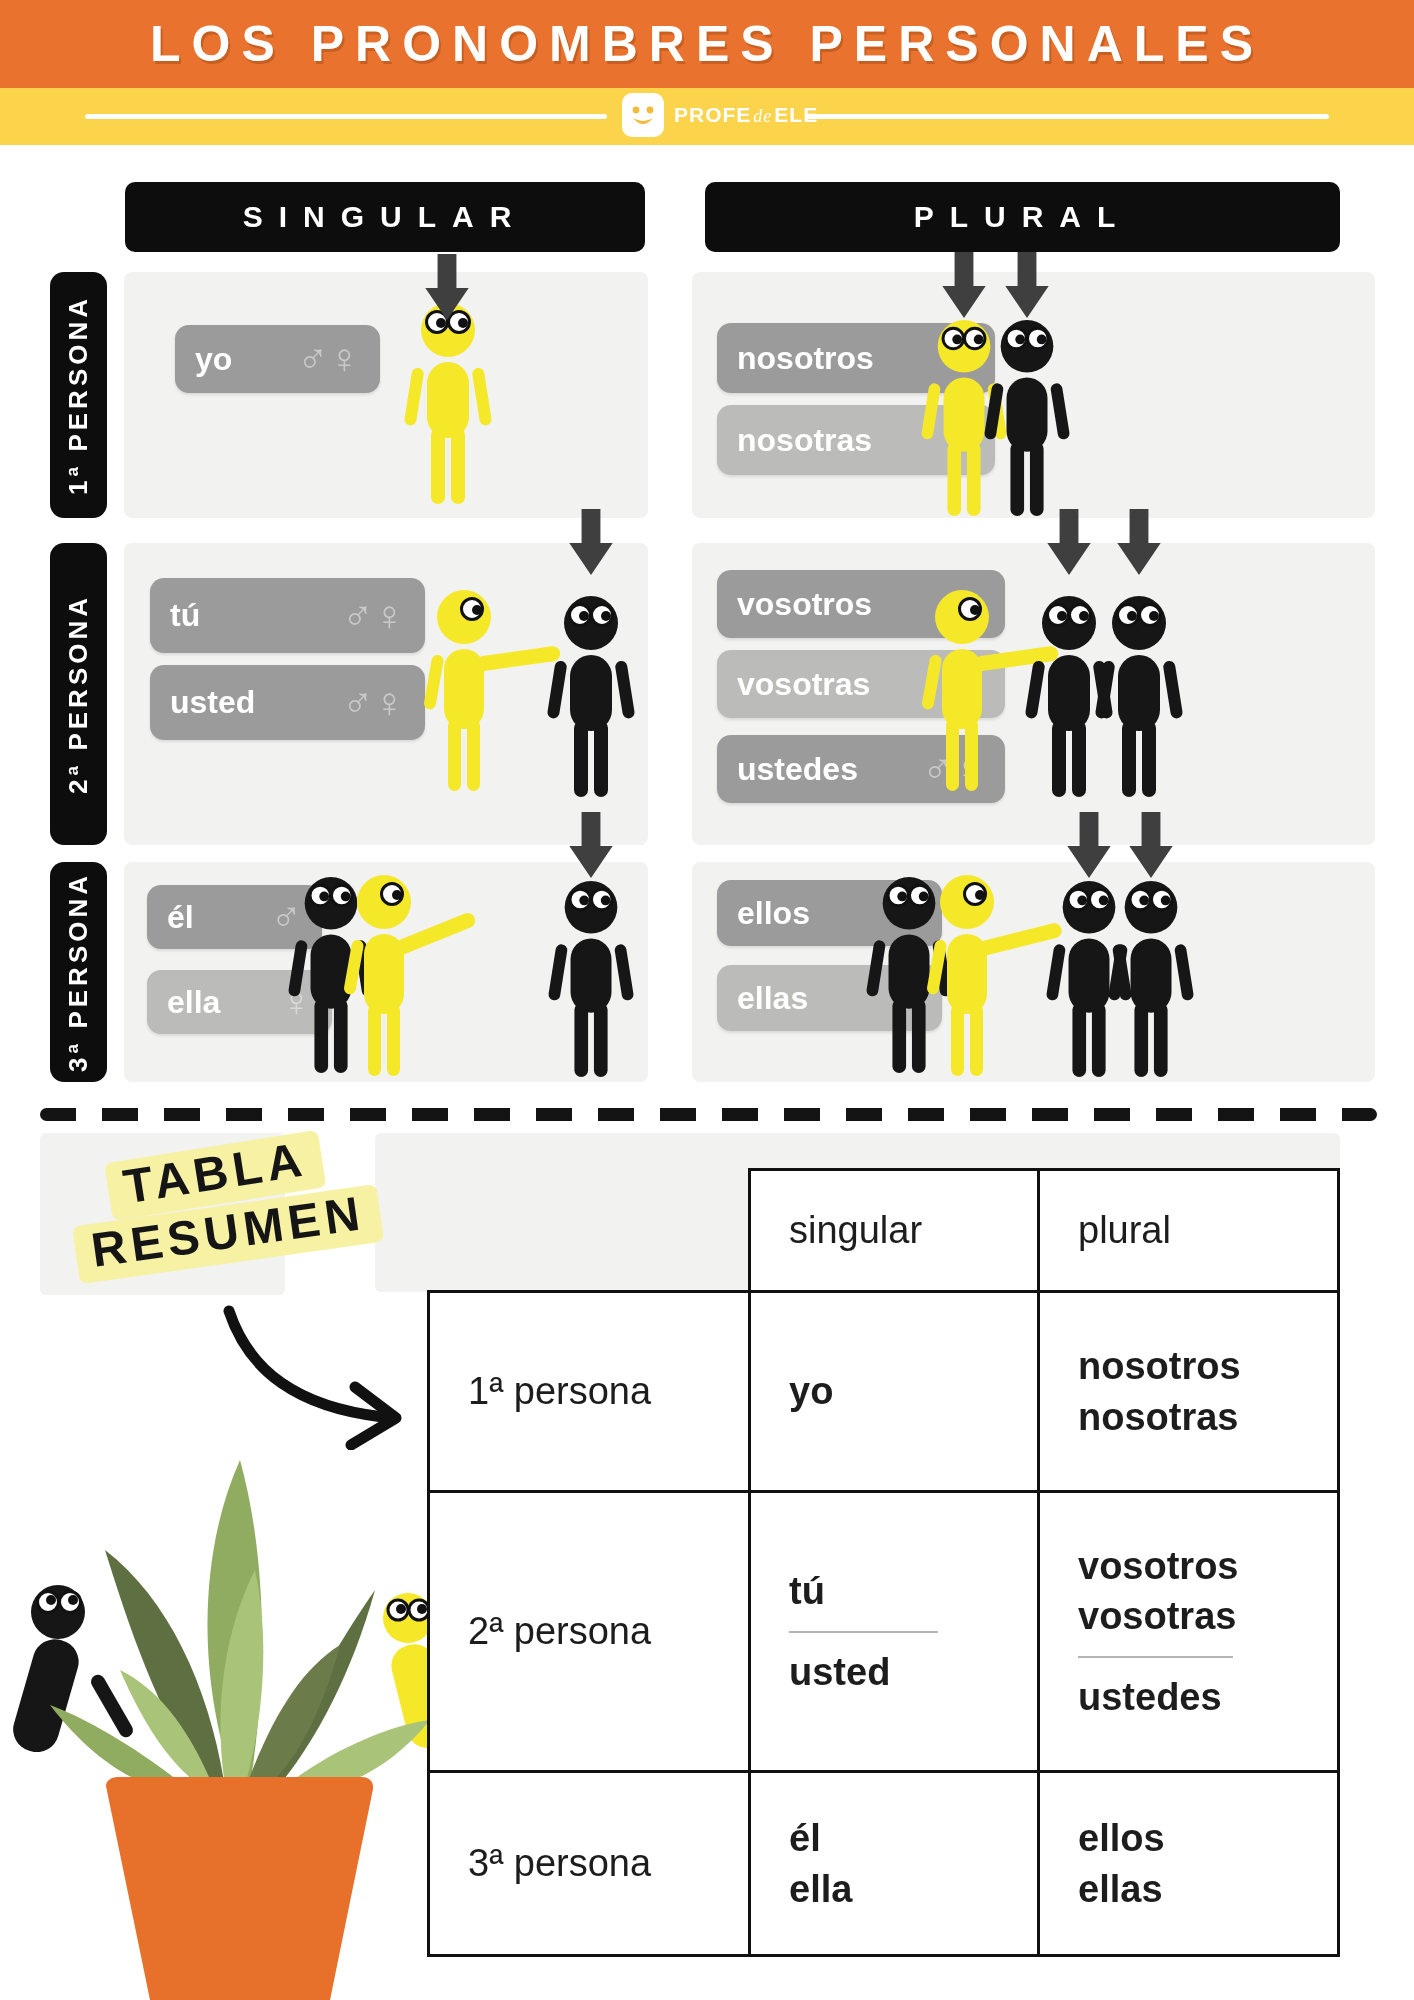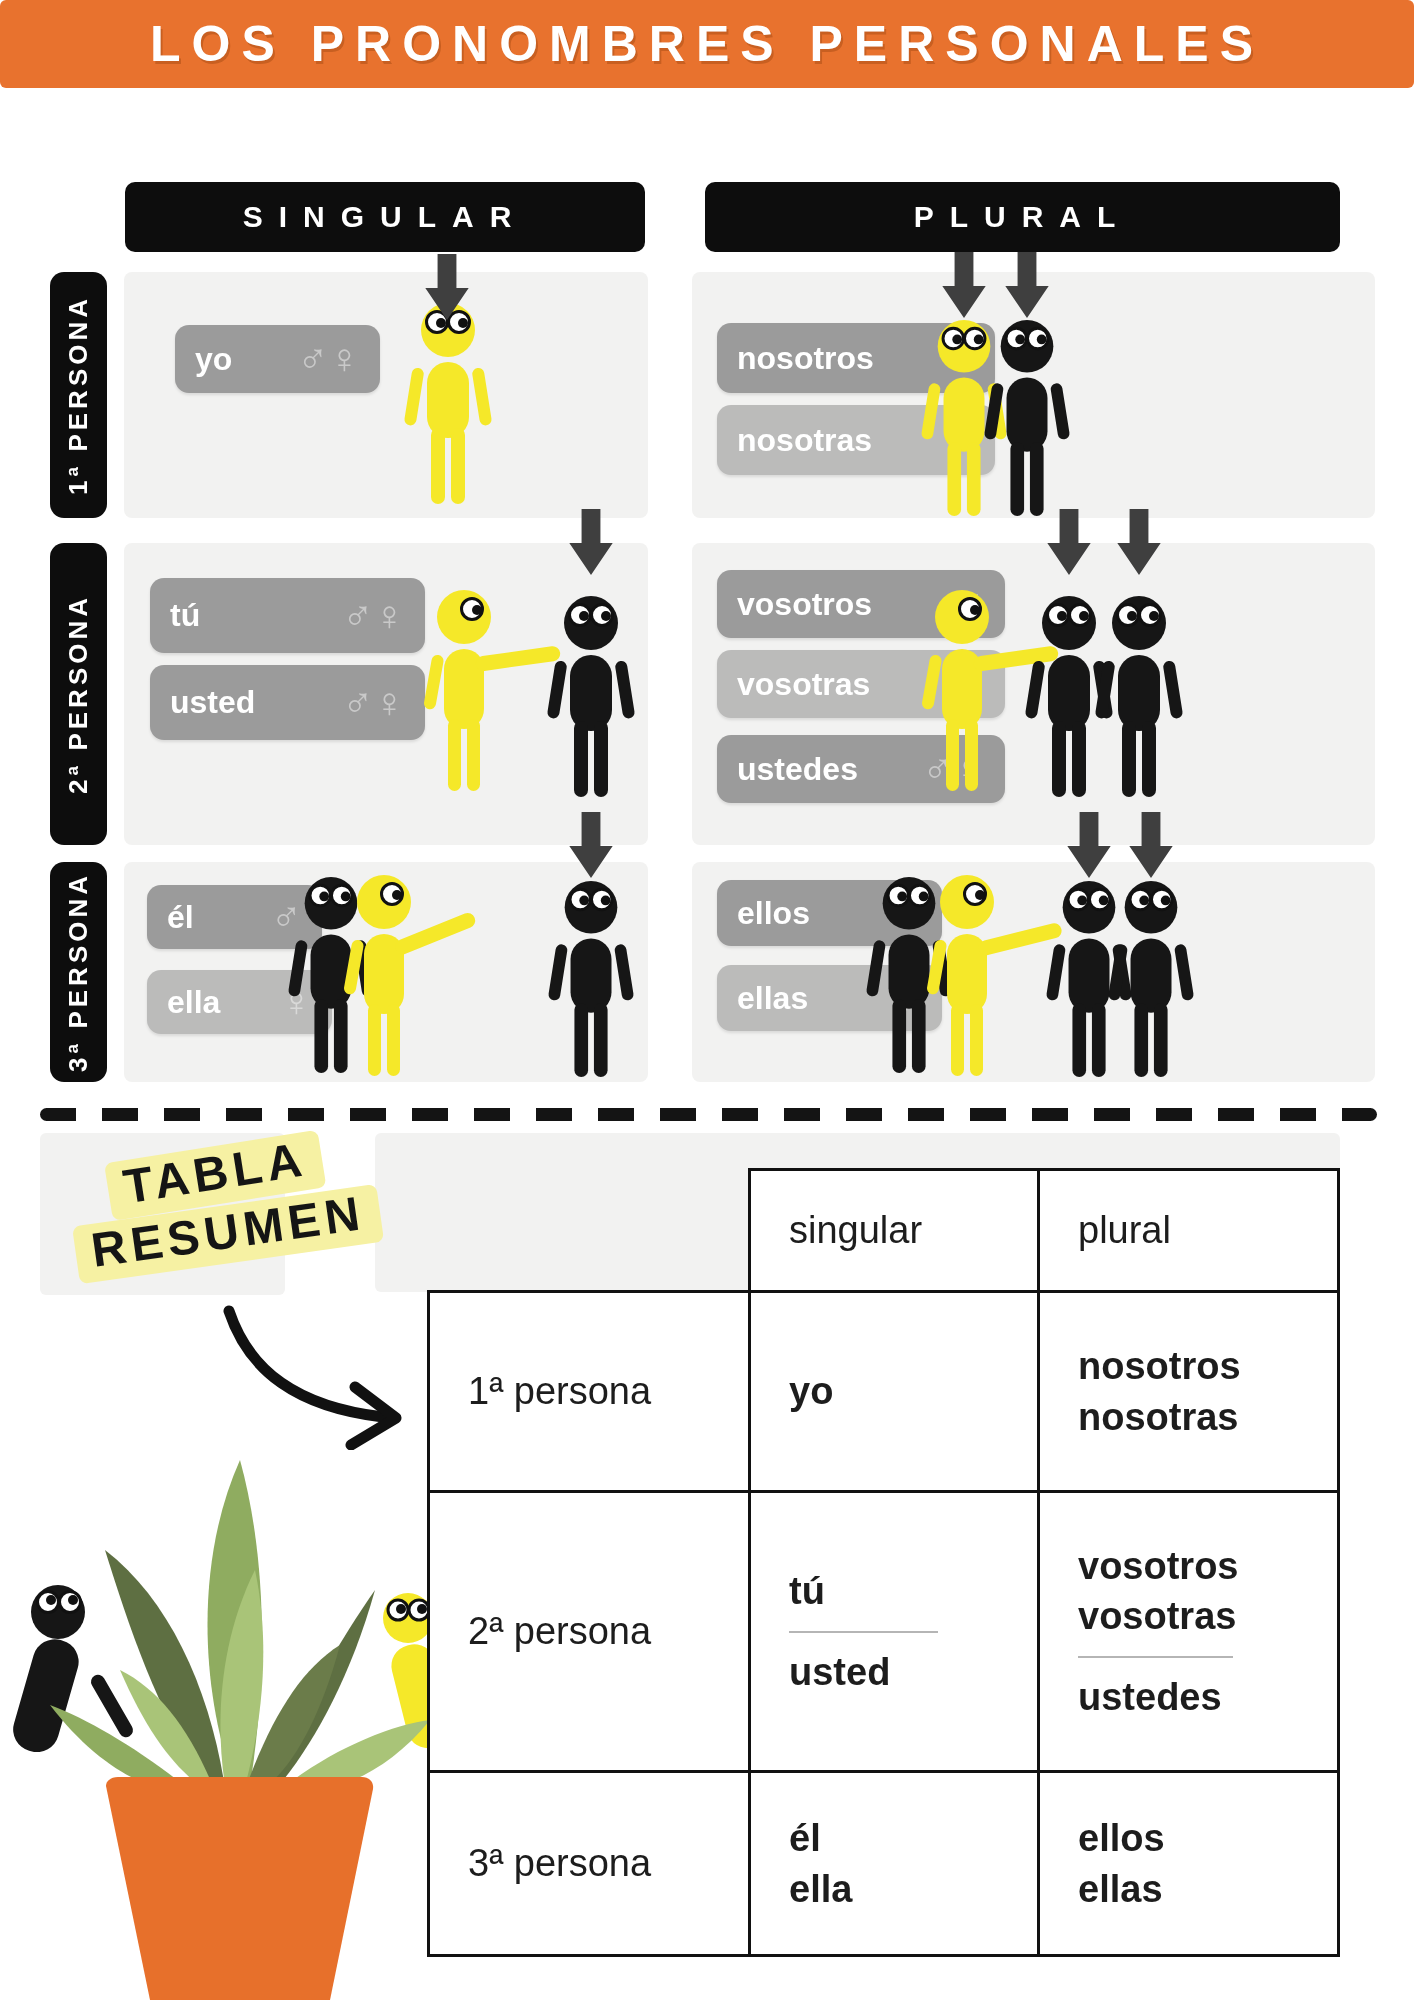--- a/index.html
+++ b/index.html
@@ -1,21 +1,21 @@
 <!DOCTYPE html>
 <html><head>
 <meta charset="utf-8">
 <style>
   html,body{margin:0;padding:0;background:#ffffff;}
   .page{position:relative;width:1414px;height:2000px;background:#fff;overflow:hidden;
         font-family:"Liberation Sans", sans-serif;}
 
   
   .orange-banner{position:absolute;left:0;top:0;width:1414px;height:88px;background:#E8722E;
-                 display:flex;align-items:center;justify-content:center;border-radius:6px;}
+                 display:flex;align-items:center;justify-content:center;}
   .poster-title{color:#fff;font-size:50px;font-weight:bold;letter-spacing:11px;
                 text-shadow:2px 3px 0 rgba(140,60,10,.35);}
   .yellow-band{position:absolute;left:0;top:88px;width:1414px;height:57px;background:#FBD44C;}
   .band-line{position:absolute;top:26px;height:5px;background:#fff;border-radius:3px;}
   .band-line.left{left:85px;width:522px;}
   .band-line.right{left:805px;width:524px;}
   .brand{position:absolute;left:622px;top:5px;display:flex;align-items:center;gap:10px;}
   .brand-logo{width:42px;height:44px;}
   .brand-text{color:#fff;font-size:21px;font-weight:bold;letter-spacing:1px;}
   .brand-text .mid{font-weight:normal;font-style:italic;font-family:"Liberation Serif",serif;
@@ -105,20 +105,33 @@
   .cell-split{border:none;border-top:2px solid #B5B5B5;width:60%;margin:14px 0;}
 </style>
 </head>
 <body>
 
 <div class="page">
 
   <div class="orange-banner">
     <div class="poster-title">LOS PRONOMBRES PERSONALES</div>
   </div>
+  <div class="yellow-band">
+    <div class="band-line left"></div>
+    <div class="band-line right"></div>
+    <div class="brand">
+      <svg class="brand-logo" viewBox="0 0 42 44">
+        <rect x="0" y="0" width="42" height="44" rx="10" fill="#ffffff"></rect>
+        <circle cx="14" cy="17" r="3.4" fill="#F2BB3C"></circle>
+        <circle cx="28" cy="17" r="3.4" fill="#F2BB3C"></circle>
+        <path d="M11 25 Q21 37 31 25 Q21 31 11 25 Z" fill="#F2BB3C"></path>
+      </svg>
+      <div class="brand-text"><span>PROFE</span><span class="mid">de</span><span>ELE</span></div>
+    </div>
+  </div>
 
   <div class="col-header singular">
       <span>SINGULAR</span>
     </div>
   <div class="col-header plural">
       <span>PLURAL</span>
     </div>
 
   <div class="row-label r1">
       <span>1ª PERSONA</span>

